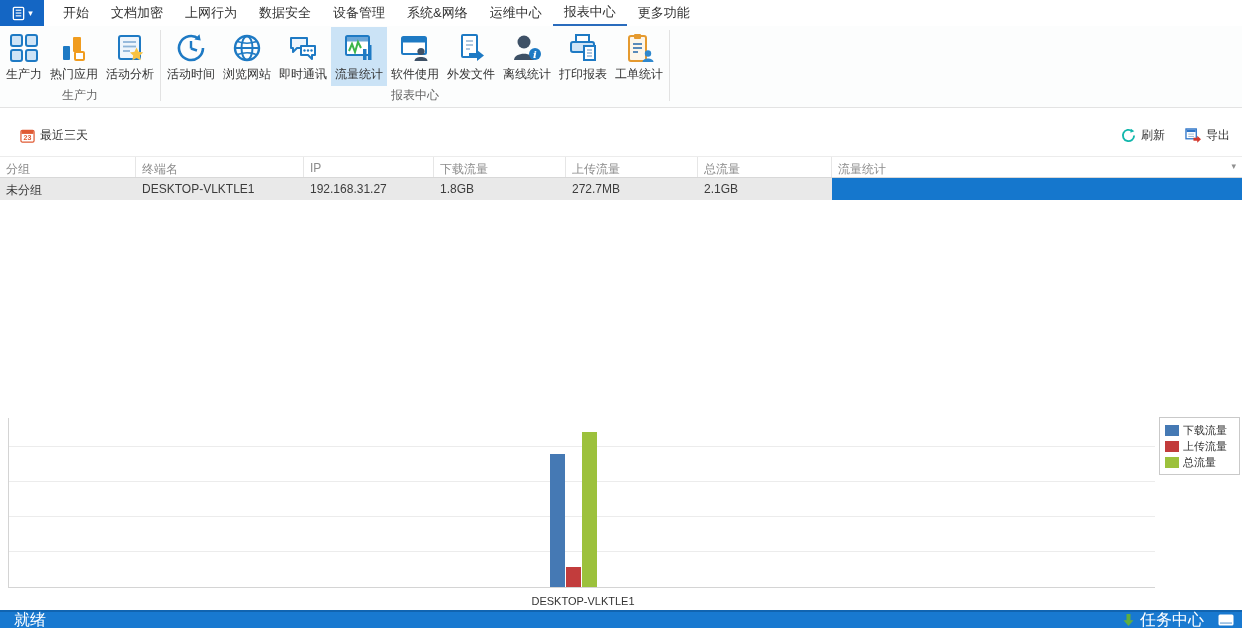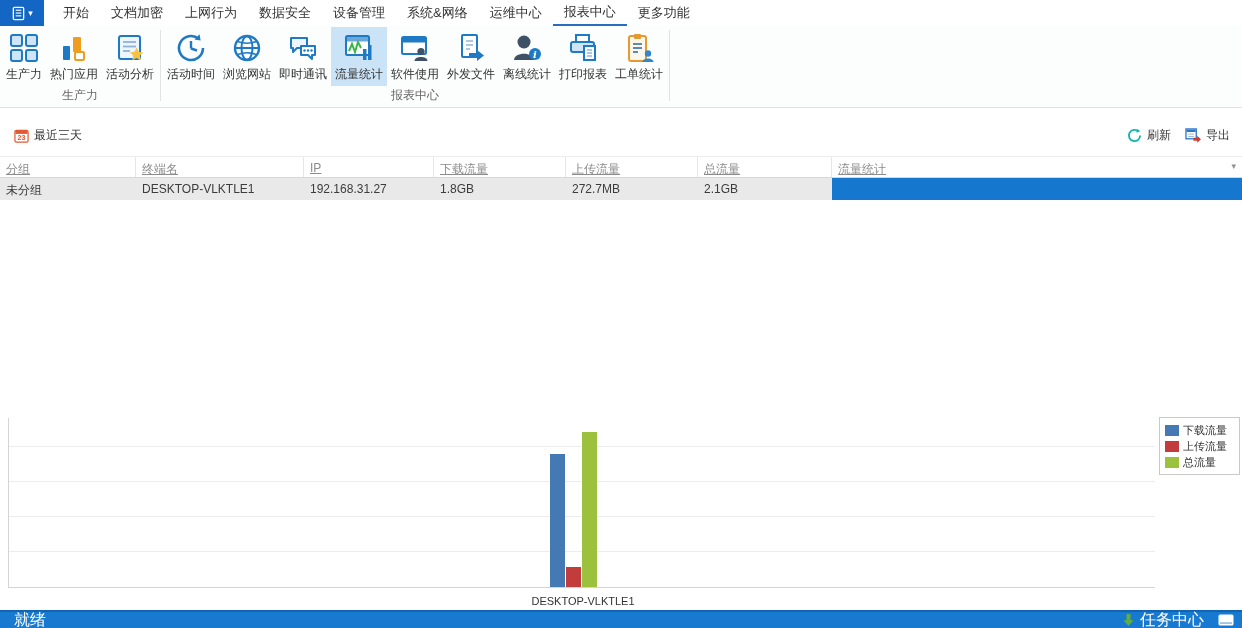--- a/index.html
+++ b/index.html
@@ -26,29 +26,29 @@
     min-width:44px; cursor:pointer; }
   .ritem.sel { background:#cbe3f6; }
   .ricon { height:33px; display:flex; align-items:center; justify-content:center; }
   .rlabel { font-size:12px; color:#333; white-space:nowrap; margin-top:2px; }
   .rgroup-label { text-align:center; font-size:12px; color:#666; padding:1px 0 5px; }
   .rsep { width:1px; background:#e2e2e2; margin:4px 2px 6px 2px; }
 
   
   .toolbar { position:absolute; top:120px; left:14px; right:12px; height:30px;
     display:flex; align-items:center; justify-content:space-between; }
-  .tbtn { display:flex; align-items:center; gap:5px; cursor:pointer; color:#333; font-size:12px; }
+  .tbtn { display:flex; align-items:center; gap:5px; cursor:pointer; color:#333; font-size:12px;margin-left:6px; }
   .tright { display:flex; align-items:center; gap:14px; }
 
   
   .grid { position:absolute; top:156px; left:0; right:0; }
   .grow { display:grid; grid-template-columns:136px 168px 130px 132px 132px 134px 1fr; }
   .ghead { border-top:1px solid #ececec; border-bottom:1px solid #d8d8d8; height:22px; }
   .ghead .gc { color:#8c8c8c; font-size:12px; padding:4px 6px 8px 6px; border-right:1px solid #e6e6e6;
-    position:relative; white-space:nowrap; overflow:hidden;text-decoration:underline; }
+    position:relative; white-space:nowrap; overflow:hidden; }
   .ghead .gc:last-child { border-right:none; }
   .colmenu { position:absolute; right:6px; top:4px; color:#909090; font-size:9px; cursor:pointer; }
   .gdata { height:22px; background:#e9e9e9; }
   .gdata .gc { color:#3c3c3c; font-size:12px; padding:4px 6px 0 6px; white-space:nowrap; overflow:hidden; }
   .gdata .historycell { background:#1577cd; padding:0; }
 
   
   .pager { position:absolute; top:381px; left:4px; height:18px; display:flex; align-items:center;
     gap:8px; font-size:12px; color:#555;margin-top:43px; }
   .pico { color:#b3b3b3; font-size:7px; cursor:pointer; letter-spacing:1px; }

